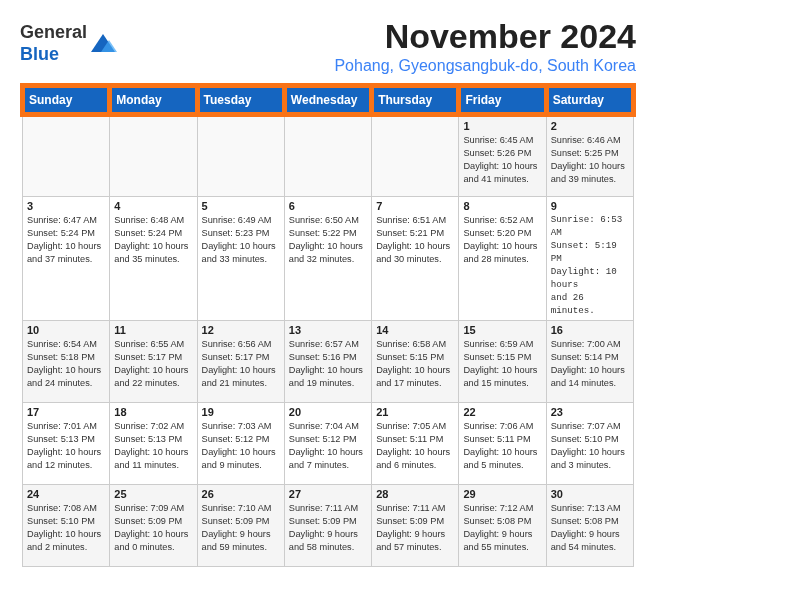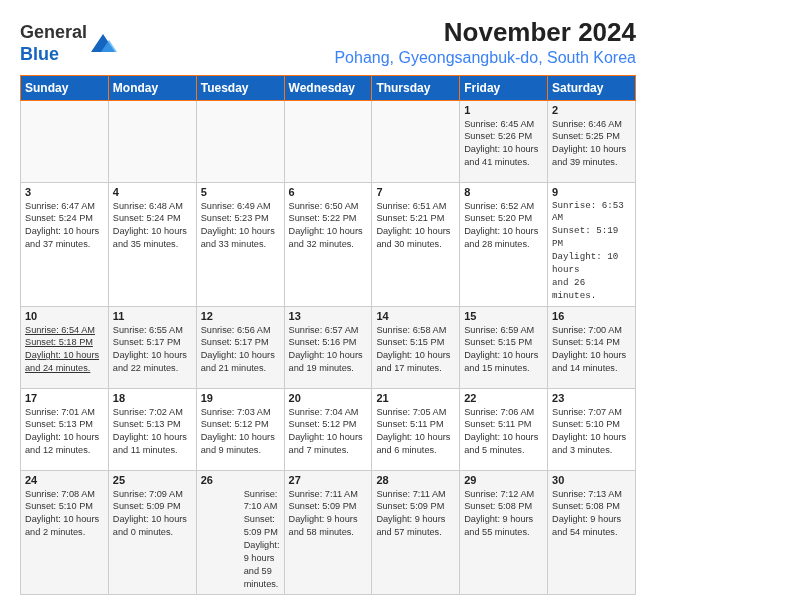--- a/index.html
+++ b/index.html
@@ -34,21 +34,21 @@
     .logo-blue { color: #1565c0; }
     .logo-icon {
       width: 28px;
       height: 28px;
       margin-left: 2px;
     }
     .title-area {
       text-align: right;
     }
     .month-title {
-      font-size: 26px;
+      font-size: 34px;
       font-weight: bold;
       color: #222;
       line-height: 1.1;
     }
     .subtitle {
       font-size: 16px;
       color: #3b82f6;
       margin-top: 2px;
     }
     .calendar {
@@ -56,21 +56,21 @@
       border-collapse: collapse;
       table-layout: fixed;
     }
     .calendar th {
       background: #1565c0;
       color: #fff;
       font-size: 12px;
       font-weight: bold;
       padding: 5px 4px;
       text-align: left;
-      border: 1px solid #f97316;
+      border: 5px solid #f97316;
     }
     .calendar td {
       border: 1px solid #ccc;
       vertical-align: top;
       padding: 3px 4px;
       font-size: 9.5px;
       color: #333;
       height: 82px;
       background: #fff;
     }
@@ -200,21 +200,21 @@
             <span class="day-num">9</span>
             <div class="day-info" style="white-space: pre-line; font-family: Liberation Mono, monospace;">Sunrise: 6:53 AM
 Sunset: 5:19 PM
 Daylight: 10 hours
 and 26 minutes.</div>
           </td>
         </tr>
         <tr>
           <td>
             <span class="day-num">10</span>
-            <div class="day-info" style="white-space: pre-line; text-decoration: underline;">Sunrise: 6:54 AM
+            <div class="day-info" style="white-space: pre-line;">Sunrise: 6:54 AM
 Sunset: 5:18 PM
 Daylight: 10 hours
 and 24 minutes.</div>
           </td>
           <td>
             <span class="day-num">11</span>
             <div class="day-info" style="white-space: pre-line;">Sunrise: 6:55 AM
 Sunset: 5:17 PM
 Daylight: 10 hours
 and 22 minutes.</div>
@@ -316,21 +316,21 @@
           </td>
           <td>
             <span class="day-num">25</span>
             <div class="day-info" style="white-space: pre-line;">Sunrise: 7:09 AM
 Sunset: 5:09 PM
 Daylight: 10 hours
 and 0 minutes.</div>
           </td>
           <td>
             <span class="day-num">26</span>
-            <div class="day-info" style="white-space: pre-line; margin-left: 43px;">Sunrise: 7:10 AM
+            <div class="day-info" style="white-space: pre-line;">Sunrise: 7:10 AM
 Sunset: 5:09 PM
 Daylight: 9 hours
 and 59 minutes.</div>
           </td>
           <td>
             <span class="day-num">27</span>
             <div class="day-info" style="white-space: pre-line;">Sunrise: 7:11 AM
 Sunset: 5:09 PM
 Daylight: 9 hours
 and 58 minutes.</div>

